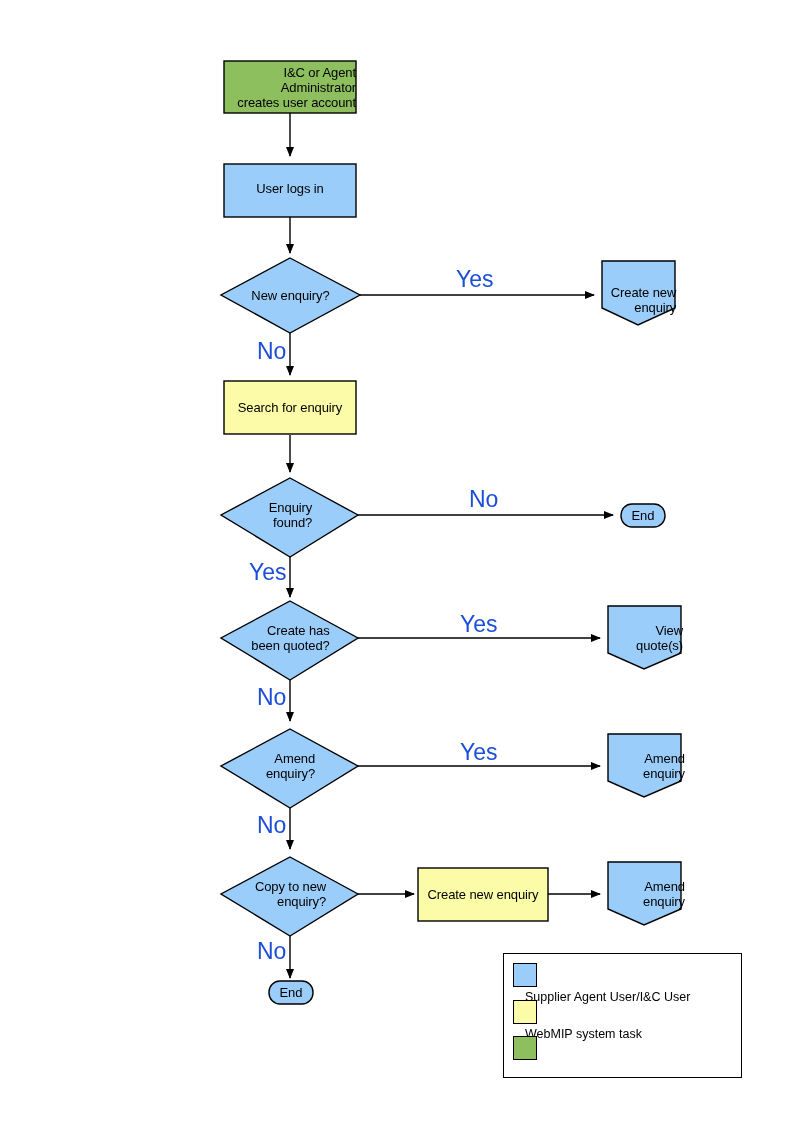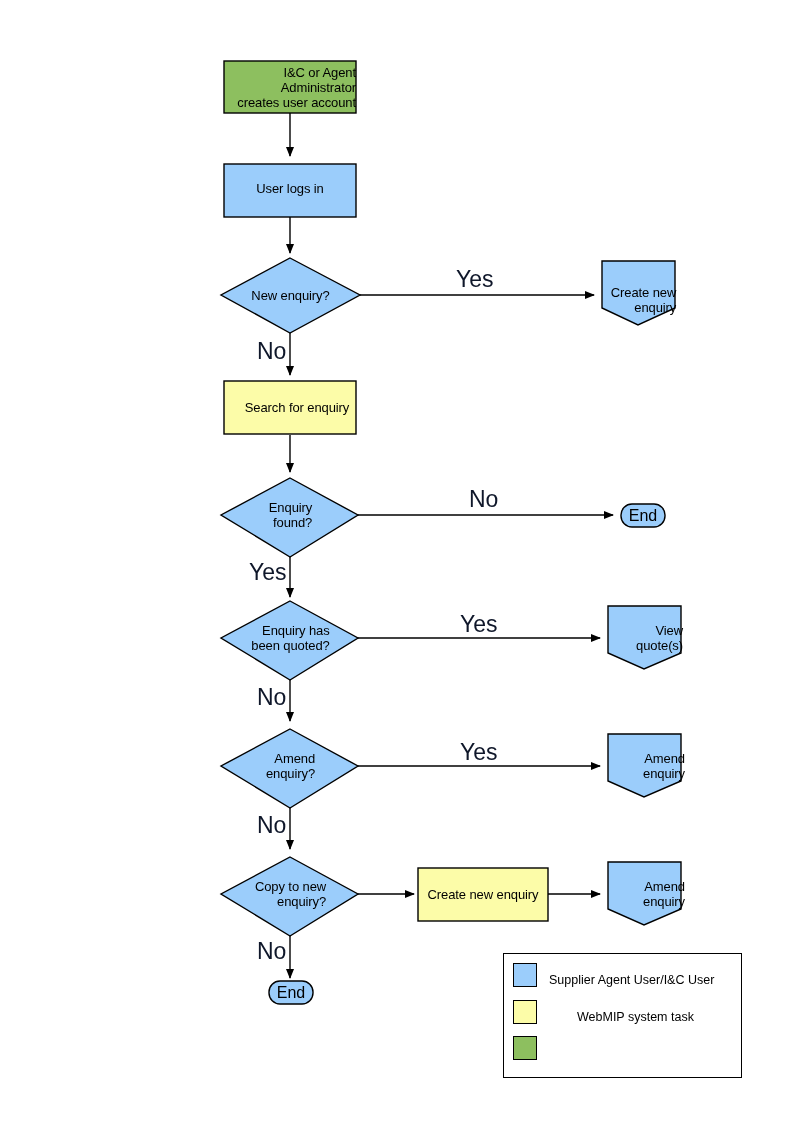--- a/index.html
+++ b/index.html
@@ -28,39 +28,40 @@
     text-align: right;
     color: #000000;
     font-size: 13px;
     line-height: 15px;
     letter-spacing: -0.1px;
     pointer-events: none;
     white-space: pre-line;
   }
   .edge-label {
     position: absolute;
-    color: #0f172a;
+    color: #1d4ed8;
     font-size: 23px;
     line-height: 23px;
     font-family: "Liberation Sans", sans-serif;
   }
   .legend-box {
     position: absolute;
     left: 503px;
     top: 953px;
     width: 239px;
     height: 125px;
     border: 1.3px solid #000000;
     background: #ffffff;
     box-sizing: border-box;
   }
   .legend-row {
     position: absolute;
     display: flex;
-    align-items: flex-end;
+    align-items: flex-start;
+    flex-direction: column;
   }
   .legend-swatch {
     width: 24px;
     height: 24px;
     border: 1.3px solid #000000;
     box-sizing: border-box;
     flex: 0 0 auto;
   }
   .legend-text {
     margin-left: 12px;
@@ -68,21 +69,21 @@
     line-height: 14.5px;
     color: #000000;
     white-space: pre-line;
     padding-top: 3px;
   }
   .end-label {
     position: absolute;
     display: flex;
     align-items: center;
     justify-content: center;
-    font-size: 16px;
+    font-size: 13px;
     color: #000000;
   }
 </style>
 </head>
 <body>
 
 <svg id="canvas" viewBox="0 0 794 1123" xmlns="http://www.w3.org/2000/svg">
   <defs>
     <marker id="arrow" markerWidth="10" markerHeight="10" refX="9" refY="4" orient="auto" markerUnits="userSpaceOnUse">
       <path d="M0,0 L10,4 L0,8 z" fill="#000000"></path>
@@ -140,28 +141,28 @@
 <div class="node-label" style="left:224px; top:61px; width:132px; height:52px;">I&amp;C or Agent Administrator
 creates user account</div>
 
 <div class="node-label" style="left:224px; top:164px; width:132px; height:48px;">User logs in</div>
 
 <div class="node-label" style="left:221px; top:275px; width:139px; height:40px;">New enquiry?</div>
 
 <div class="node-label" style="left:602px; top:268px; width:83px; height:40px;margin-top:12px;">Create new
 enquiry</div>
 
-<div class="node-label" style="left:224px; top:381px; width:132px; height:53px;padding-left:7px;">Search for enquiry</div>
+<div class="node-label" style="left:224px; top:381px; width:132px; height:53px;">Search for enquiry</div>
 
 <div class="node-label" style="left:221px; top:495px; width:139px; height:40px;">Enquiry
 found?</div>
 
 <div class="end-label" style="left:621px; top:504px; width:44px; height:23px;">End</div>
 
-<div class="node-label" style="left:221px; top:618px; width:139px; height:40px;">Enquiry has
+<div class="node-label" style="left:221px; top:618px; width:139px; height:40px;">Create has
 been quoted?</div>
 
 <div class="node-label" style="left:606px; top:618px; width:77px; height:40px;">View quote(s)</div>
 
 <div class="node-label" style="left:221px; top:746px; width:139px; height:40px;">Amend
 enquiry?</div>
 
 <div class="node-label" style="left:604px; top:746px; width:81px; height:40px;">Amend enquiry</div>
 
 <div class="node-label" style="left:221px; top:874px; width:139px; height:40px;">Copy to new
@@ -191,20 +192,20 @@
 
 <div class="edge-label" style="left:257px; top:940px;">No</div>
 
 <div class="legend-box"></div>
 
 <div class="legend-row" style="left:513px; top:963px; width:220px;">
   <span class="legend-swatch" style="background:#9BCDFB;"></span>
   <span class="legend-text">Supplier Agent User/I&amp;C User</span>
 </div>
 
-<div class="legend-row" style="left:513px; top:1000px; width:220px;gap:28px;">
+<div class="legend-row" style="left:513px; top:1000px; width:220px;">
   <span class="legend-swatch" style="background:#FCFCA8;"></span>
   <span class="legend-text">WebMIP system task</span>
 </div>
 
 <div class="legend-row" style="left:513px; top:1036px; width:220px;">
   <span class="legend-swatch" style="background:#8DBF5F;"></span>
 </div>
 
 </body></html>

